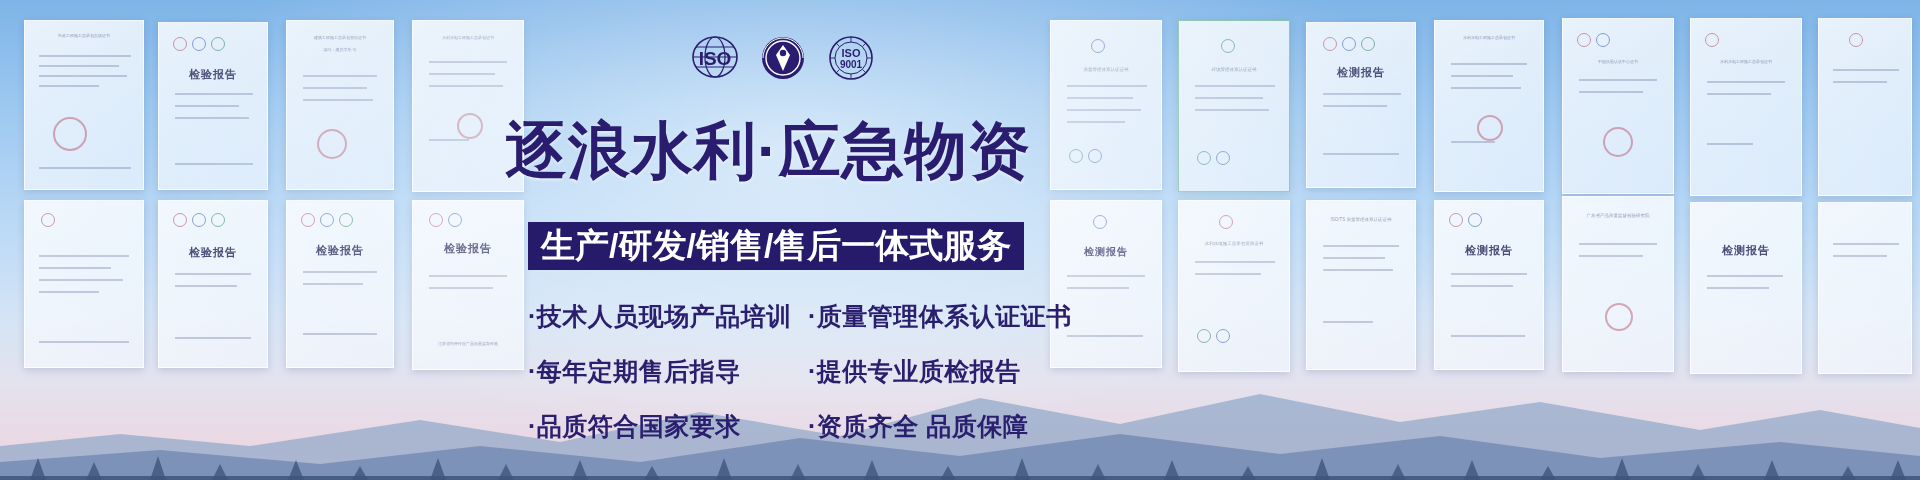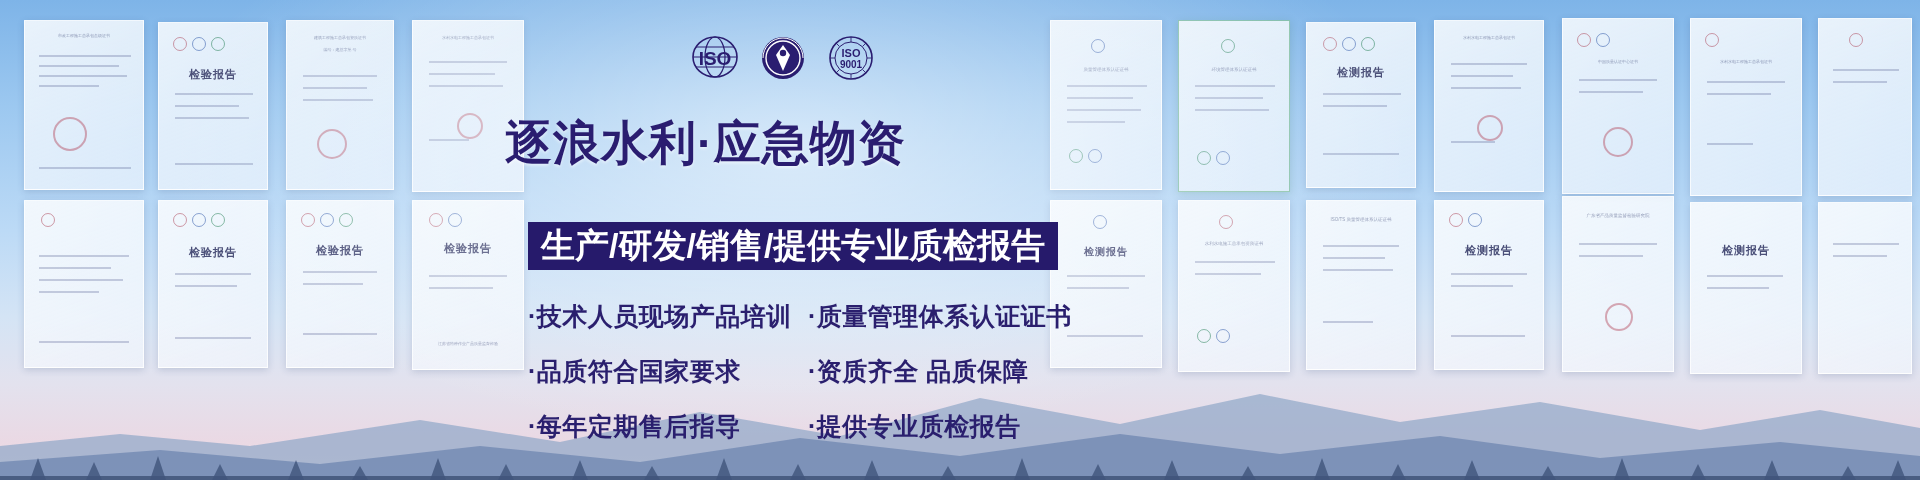--- a/index.html
+++ b/index.html
@@ -52,22 +52,22 @@
   #mountains { position:absolute; left:0; bottom:0; width:1920px; height:130px; }
   
   #badges {
     position:absolute; left:688px; top:30px; width:190px; height:56px;
     display:flex; align-items:center; justify-content:space-between;
   }
   .badge { position:relative; }
   .badge svg { display:block; }
   
   #headline {
-    position:absolute; left:505px; top:104px; width:560px; height:78px;
-    color:#2a1d70; font-size:47px; font-weight:bold; line-height:78px;
+    position:absolute; left:505px; top:112px; width:560px; height:78px;
+    color:#2a1d70; font-size:62px; font-weight:bold; line-height:78px;
     letter-spacing:1px; white-space:nowrap;
     text-shadow:0 2px 3px rgba(255,255,255,.5);
   }
   #subtitle-bar {
     position:absolute; left:528px; top:222px; height:48px;
     background:#261a6b; display:flex; align-items:center; padding:0 13px;
   }
   #subtitle-bar .txt {
     color:#ffffff; font-size:34px; font-weight:bold; letter-spacing:0px; white-space:nowrap;
   }
@@ -397,31 +397,31 @@
         <text x="27" y="24" font-family="Liberation Sans, sans-serif" font-size="11" font-weight="bold" fill="#2a1d70" text-anchor="middle">ISO</text>
         <text x="27" y="35" font-family="Liberation Sans, sans-serif" font-size="10" font-weight="bold" fill="#2a1d70" text-anchor="middle">9001</text>
       </svg>
 
     </div>
   </div>
 
   <div id="headline">逐浪水利·应急物资</div>
 
   <div id="subtitle-bar">
-    <span class="txt">生产/研发/销售/提供专业质检报告</span>
+    <span class="txt">生产/研发/销售/售后一体式服务</span>
   </div>
 
   <div id="bullets">
     <div class="b-row">
       <div class="b-col-a"><span class="b-item">·技术人员现场产品培训</span></div>
       <div class="b-col-b"><span class="b-item">·质量管理体系认证证书</span></div>
     </div>
     <div class="b-row">
+      <div class="b-col-a"><span class="b-item">·每年定期售后指导</span></div>
+      <div class="b-col-b"><span class="b-item">·提供专业质检报告</span></div>
+    </div>
+    <div class="b-row">
       <div class="b-col-a"><span class="b-item">·品质符合国家要求</span></div>
       <div class="b-col-b"><span class="b-item">·资质齐全 品质保障</span></div>
     </div>
-    <div class="b-row">
-      <div class="b-col-a"><span class="b-item">·每年定期售后指导</span></div>
-      <div class="b-col-b"><span class="b-item">·提供专业质检报告</span></div>
-    </div>
   </div>
 
 </div>
 
 </body></html>

